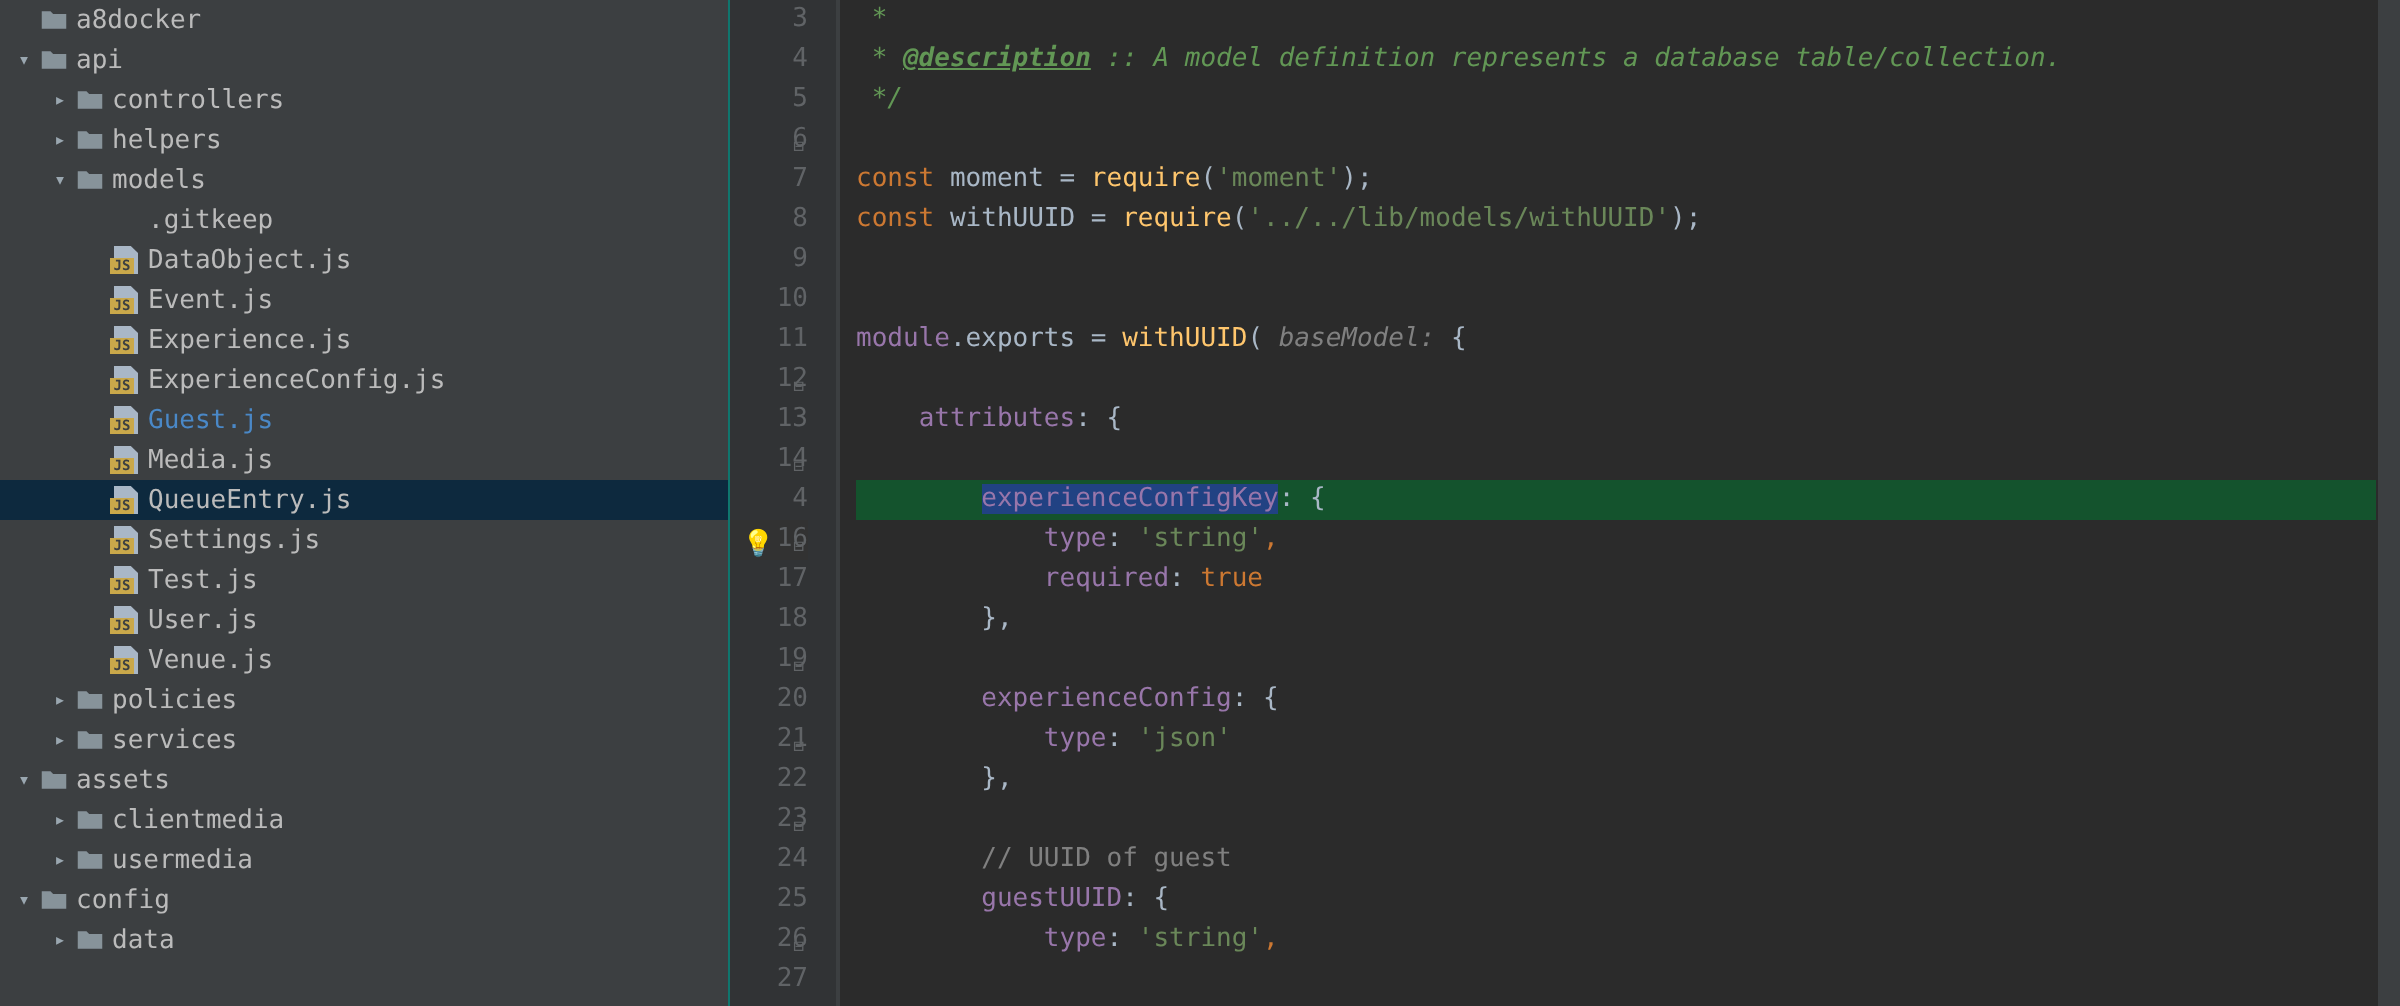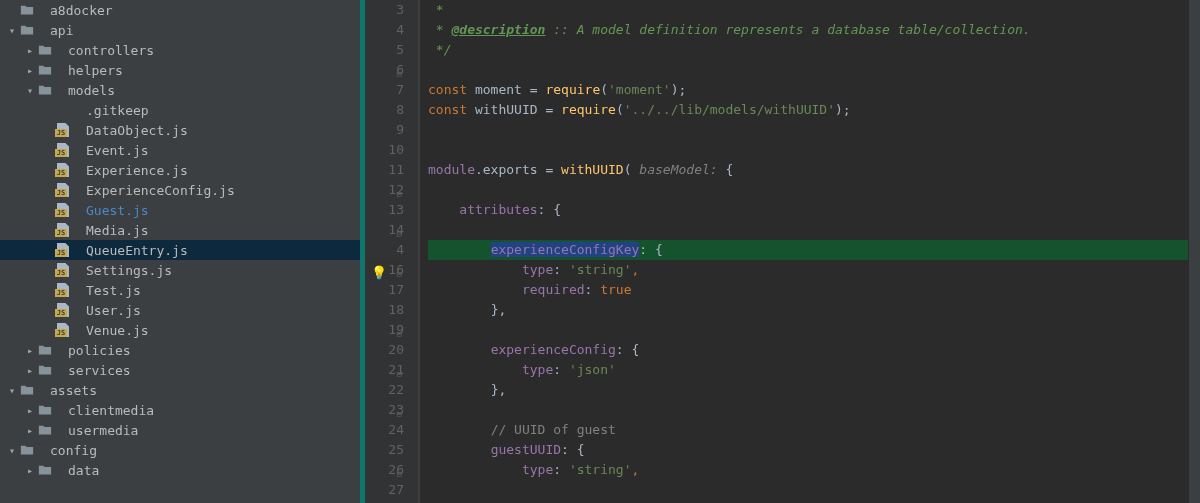--- a/index.html
+++ b/index.html
@@ -11,21 +11,21 @@
   overflow: hidden;
   width: 1200px;
   height: 503px;
 }
 .root { display: flex; height: 100%; }
 
 
 .sidebar {
   width: 365px;
   background: #3c3f41;
-  border-right: 5px solid #0f766e;
+  border-right: 1px solid #0f766e;
   overflow-y: auto;
   padding-top: 0;
 }
 .tree-item {
   display: flex;
   align-items: center;
   height: 20px;
   padding-left: 6px;
   cursor: pointer;
   white-space: nowrap;
@@ -35,21 +35,21 @@
   background: #0d293e;
 }
 .tree-item .arrow {
   width: 12px;
   font-size: 10px;
   color: #9aa7b0;
   display: inline-block;
   text-align: center;
 }
 .tree-item .arrow.blank { visibility: hidden; }
-.tree-item .icon { width: 18px; display:inline-flex; align-items:center; justify-content:center; margin-right: 14px;}
+.tree-item .icon { width: 18px; display:inline-flex; align-items:center; justify-content:center; margin-right: 2px;}
 .tree-item .label { font-size: 13px; }
 .tree-item.active .label { color: #4a88c7; }
 .folder-icon svg { width:14px; height:14px; }
 .js-icon {
   position: relative;
   width: 16px; height: 14px;
 }
 .js-icon .page {
   position:absolute; left:2px; top:0; width:12px; height:14px;
   background:#a9b7c6; clip-path: polygon(0 0, 70% 0, 100% 25%, 100% 100%, 0 100%);

